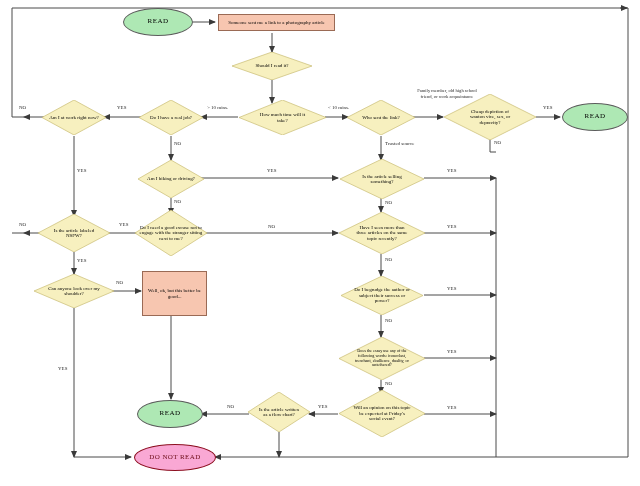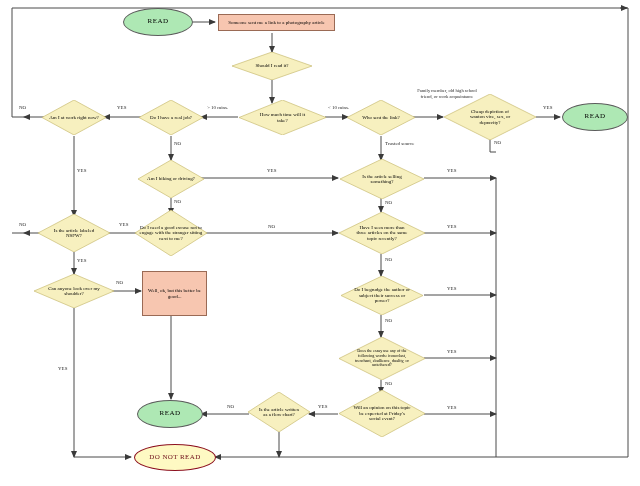--- a/index.html
+++ b/index.html
@@ -11,21 +11,21 @@
     overflow:hidden;
   }
   #wires{position:absolute;left:0;top:0;width:640px;height:486px;}
   .node{position:absolute;box-sizing:border-box;display:flex;align-items:center;justify-content:center;text-align:center;}
   .node .lbl{display:block;line-height:1.08;}
 
   
   .term{border-radius:50%;border:1px solid #5c5c5c;}
   .term.start{background:#aee8b4;}
   .term.read{background:#aee8b4;}
-  .term.noread{background:#fef9c3;border-color:#8c1020;}
+  .term.noread{background:#f9a8d4;border-color:#8c1020;}
   .term.noread .lbl{color:#6d0d18;letter-spacing:.4px;}
 
   
   .proc{background:#f7c6b0;border:1px solid #9a6a55;}
 
   
   .dec{background:#f7f0bf;border:none;}
   .dec .dshape{position:absolute;left:0;top:0;width:100%;height:100%;}
   .dec .lbl{position:relative;z-index:2;}
 

